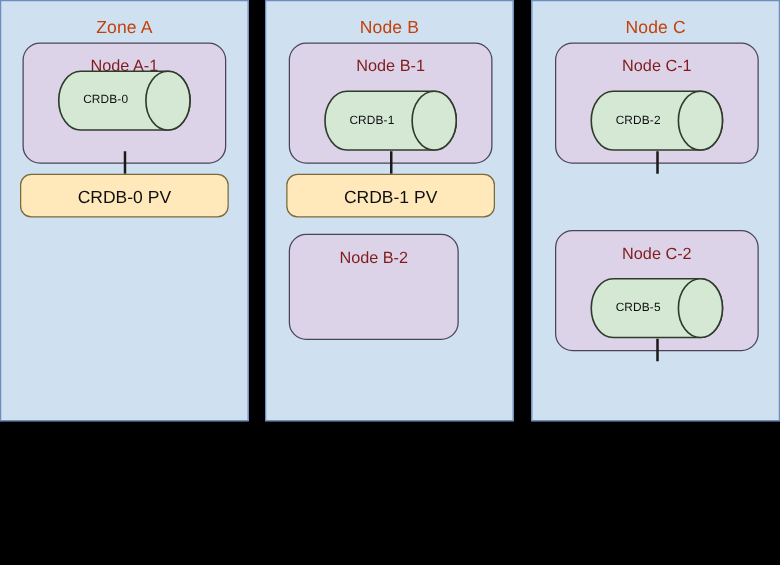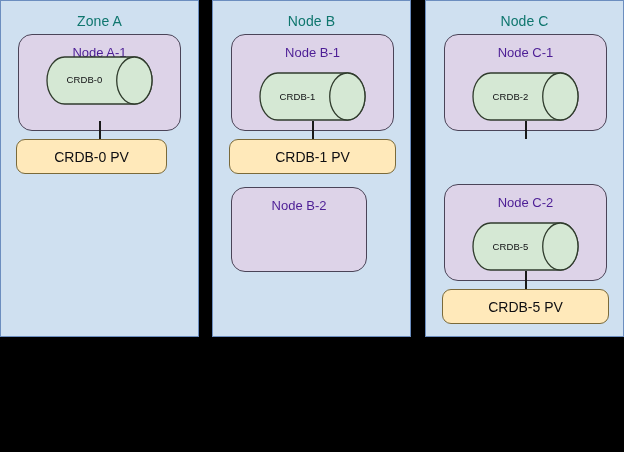--- a/index.html
+++ b/index.html
@@ -29,41 +29,41 @@
     box-sizing: border-box;
     border-radius: 0;
   }
   .zone-title {
     position: absolute;
     left: 0;
     right: 0;
     top: 12px;
     text-align: center;
     font-size: 14px;
-    color: #0f766e;
+    color: #c2410c;
     line-height: 16px;
     letter-spacing: 0.1px;
   }
 
   
   .node {
     position: absolute;
     background: #ddd3e8;
     border: 1px solid #4a4458;
     border-radius: 14px;
     box-sizing: border-box;
   }
   .node-title {
     position: absolute;
     left: 0;
     right: 0;
     top: 10px;
     text-align: center;
     font-size: 13px;
-    color: #4c1d95;
+    color: #7f1d1d;
     line-height: 15px;
   }
 
   
   .cyl {
     position: absolute;
   }
   .cyl svg {
     display: block;
     overflow: visible;
@@ -119,21 +119,21 @@
       <div class="node-title">Node A-1</div>
     </div>
     <div class="cyl" style="left: 46px; top: 56px; width: 107px; height: 46px;">
       <svg width="107" height="49" viewBox="0 0 107 49">
         <path d="M 88.36 1 L 18.64 1 A 17.64 23.5 0 0 0 18.64 48 L 88.36 48 A 17.64 23.5 0 0 0 88.36 1 Z" fill="#d5e8d4" stroke="#2f3b2c" stroke-width="1.3" stroke-linejoin="round"></path>
         <ellipse cx="88.36" cy="24.5" rx="17.64" ry="23.5" fill="#d5e8d4" stroke="#2f3b2c" stroke-width="1.3"></ellipse>
       </svg>
       <div class="cyl-label">CRDB-0</div>
     </div>
     <div class="conn" style="left: 99px; top: 121px; height: 18px; background: rgb(26, 26, 26);"></div>
-    <div class="pv" style="left: 16px; top: 139px; width: 151px; height: 35px; background: rgb(255, 233, 186); border-color: rgb(122, 106, 58);">
+    <div class="pv" style="left: 16px; top: 139px; width: 167px; height: 35px; background: rgb(255, 233, 186); border-color: rgb(122, 106, 58);">
       <div class="pv-label">CRDB-0 PV</div>
     </div>
     <div class="zone" style="left: 212px; top: 0px; width: 199px; height: 337px;">
       <div class="zone-title">Node B</div>
     </div>
     <div class="node" style="left: 231px; top: 34px; width: 163px; height: 97px; background: rgb(221, 211, 232); border-color: rgb(74, 68, 88);">
       <div class="node-title">Node B-1</div>
     </div>
     <div class="cyl" style="left: 259px; top: 72px; width: 107px; height: 49px;">
       <svg width="107" height="49" viewBox="0 0 107 49">
@@ -167,16 +167,13 @@
       <div class="node-title">Node C-2</div>
     </div>
     <div class="cyl" style="left: 472px; top: 222px; width: 107px; height: 49px;">
       <svg width="107" height="49" viewBox="0 0 107 49">
         <path d="M 88.36 1 L 18.64 1 A 17.64 23.5 0 0 0 18.64 48 L 88.36 48 A 17.64 23.5 0 0 0 88.36 1 Z" fill="#d5e8d4" stroke="#2f3b2c" stroke-width="1.3" stroke-linejoin="round"></path>
         <ellipse cx="88.36" cy="24.5" rx="17.64" ry="23.5" fill="#d5e8d4" stroke="#2f3b2c" stroke-width="1.3"></ellipse>
       </svg>
       <div class="cyl-label">CRDB-5</div>
     </div>
     <div class="conn" style="left: 525px; top: 271px; height: 18px; background: rgb(26, 26, 26);"></div>
-    <div class="pv" style="left: 442px; top: 289px; width: 167px; height: 35px; background: rgb(255, 233, 186); border-color: rgb(122, 106, 58);">
-      <div class="pv-label">CRDB-5 PV</div>
-    </div>
   </div>
 
 </body></html>

